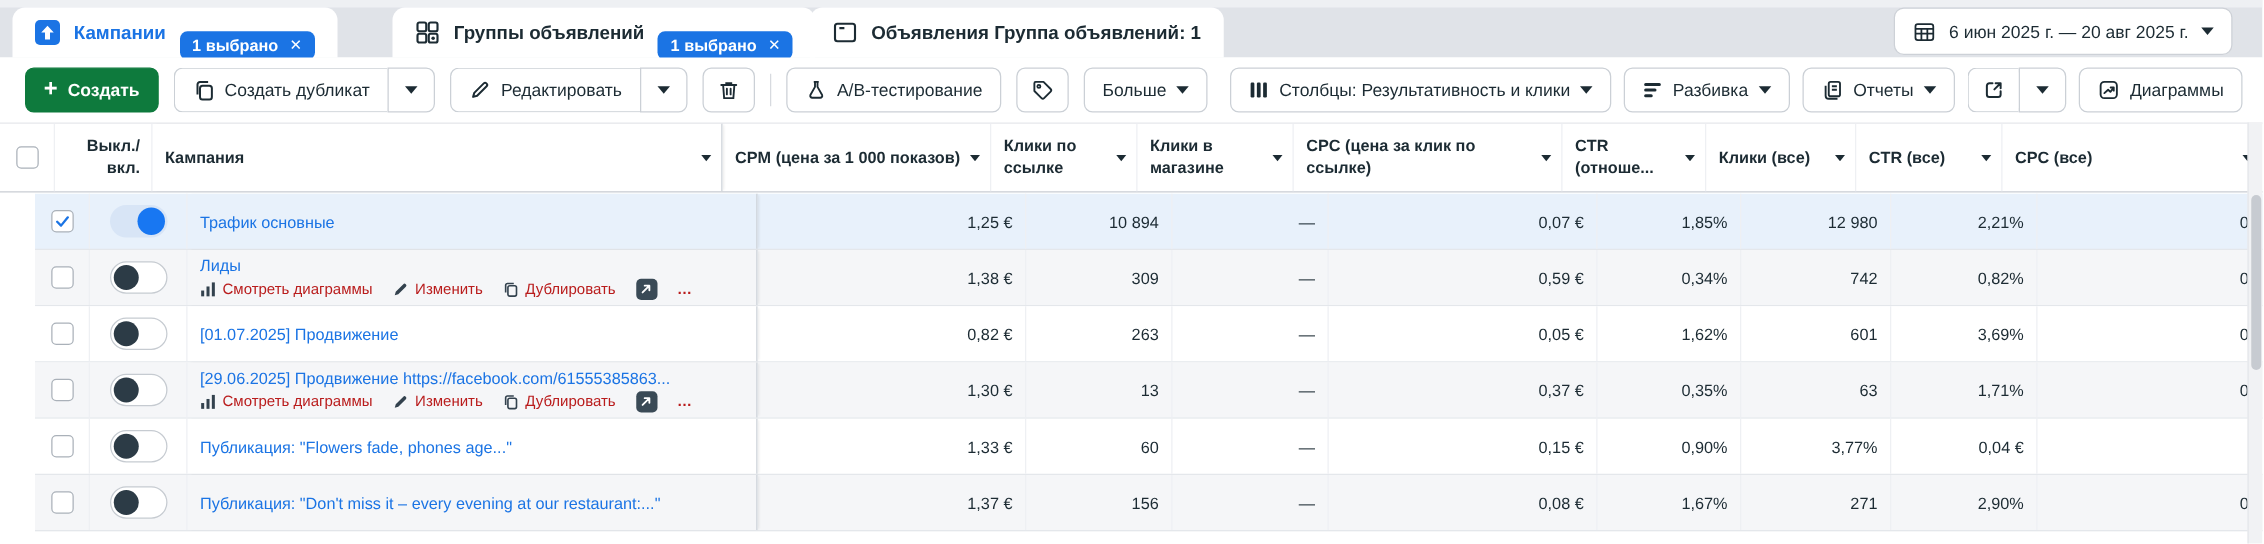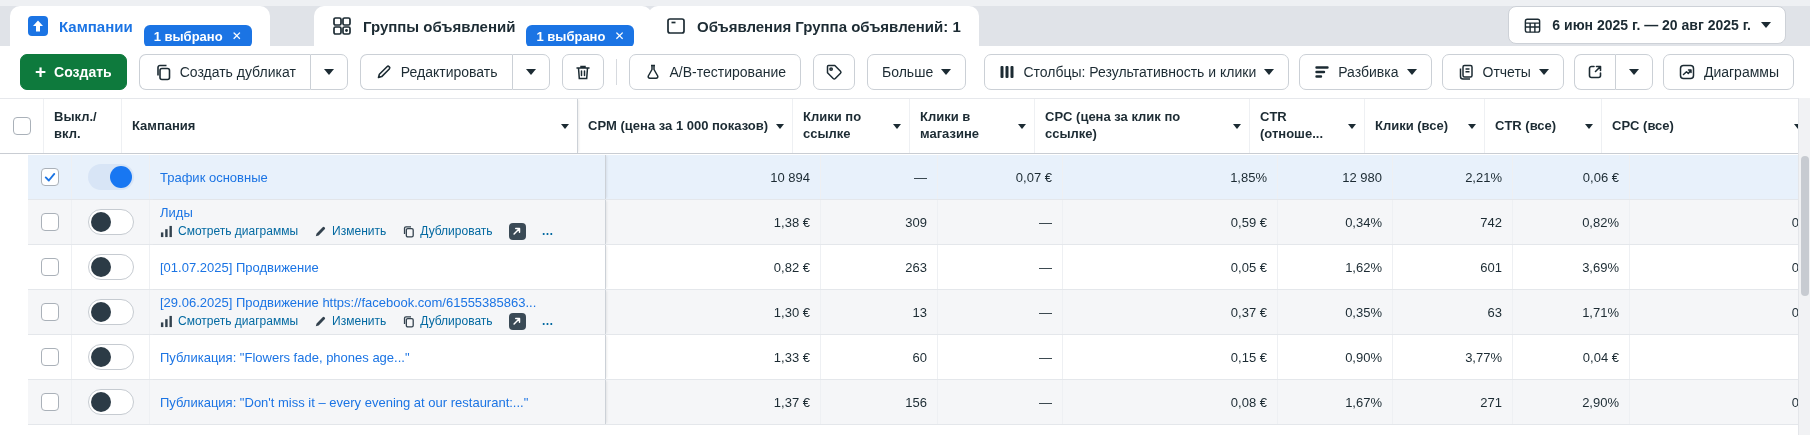--- a/index.html
+++ b/index.html
@@ -14,21 +14,21 @@
     display:flex; align-items:center; gap:11px; padding:0 18px; }
   .tab-1{ left:10px; } .tab-2{ left:314px; } .tab-3{ left:648px; }
   .tlabel{ font-size:15px; font-weight:700; color:#1c2b33; white-space:nowrap;}
   .tab-1 .tlabel{ color:#1b74e4; }
   .badge{ background:#1b74e4; color:#fff; font-size:13px; font-weight:700; border-radius:6px;
     padding:4px 10px; display:flex; align-items:center; gap:9px; white-space:nowrap;margin-top:20px;}
   .xglyph{ font-size:12px; line-height:1; }
   .xglyph::before{ content:"\2715"; }
   .datebtn{ position:absolute; right:24px; top:6px; height:38px; background:#fff;
     border:1px solid #cdd1d7; border-radius:8px; display:flex; align-items:center; gap:10px;
-    padding:0 14px; font-size:14px; font-weight:700; white-space:nowrap;}
+    padding:0 14px; font-size:14px; font-weight:400; white-space:nowrap;}
 
   
   .toolbar{ position:absolute; top:46px; left:0; right:0; height:52px; background:#fff;
     display:flex; align-items:center; gap:12px; padding:0 16px 0 20px;}
   .btn{ height:36px; display:flex; align-items:center; gap:8px; padding:0 14px;
     border:1px solid #cbd0d6; border-radius:7px; background:#fff; font-size:14px; font-weight:400;
     color:#1c2b33; white-space:nowrap; cursor:pointer;}
   .btn.iconbtn{ padding:0 11px; }
   .btn.green{ background:#0e7a3d; border-color:#0e7a3d; color:#fff; font-weight:700;}
   .plus{ font-size:19px; font-weight:700; line-height:1; margin-top:-2px;}
@@ -42,35 +42,35 @@
   .ticon{ flex:none; display:block; }
 
   
   .grid{ display:grid; grid-template-columns:44px 78px 456px 215px 117px 125px 215px 115px 120px 117px 209px; }
   .thead{ position:absolute; top:98px; left:0; width:1811px; height:56px; background:#fff;
     border-top:1px solid #e6e8ec; border-bottom:1px solid #c9cdd3;}
   .hc{ display:flex; align-items:center; justify-content:space-between; gap:4px;
     padding:0 8px 0 10px; border-right:1px solid #eef0f3; font-size:13px; font-weight:700;
     color:#1c2b33; line-height:1.3; overflow:hidden;}
   .hc .sc{ border-top-width:5px; border-left-width:4px; border-right-width:4px; flex:none;}
-  .wrapany{ overflow-wrap:anywhere; width:58px; }
+  .wrapany{ overflow-wrap:anywhere; width:58px;text-align:right; }
   .bsplit{ border-right:1px solid #ccd1d7 !important; box-shadow:2px 0 2px -1px rgba(0,0,0,.08);}
   .hcheck{ justify-content:center; padding:0;}
 
   .rows{ position:absolute; top:155px; left:0; width:1811px;margin-left:28px; }
   .trow{ height:45px; border-bottom:1px solid #e4e7eb; background:#fff;}
   .trow.alt{ background:#f5f6f8; }
   .trow.sel{ background:#e8f1fb; }
   .cell{ border-right:1px solid #eef0f3; display:flex; align-items:center; overflow:hidden;}
   .ccheck{ justify-content:center; }
   .ctoggle{ justify-content:center; }
   .num{ justify-content:flex-end; padding-right:10px; font-size:13px; color:#1c2b33;}
   .cname{ flex-direction:column; align-items:flex-start; justify-content:center; padding:2px 10px; gap:3px;}
   .cl{ font-size:13px; color:#1b74e4; white-space:nowrap; text-decoration:none; cursor:pointer;}
-  .acts{ display:flex; align-items:center; gap:16px; font-size:12px; color:#0369a1; white-space:nowrap;}
+  .acts{ display:flex; align-items:center; gap:16px; font-size:12px; color:#b91c1c; white-space:nowrap;}
   .act{ display:flex; align-items:center; gap:5px; cursor:pointer;}
   .mediabox{ width:17px; height:17px; background:#3a4a56; border-radius:4px; display:flex;
     align-items:center; justify-content:center;}
   .more{ font-weight:700; letter-spacing:1px; }
 
   .cb{ width:18px; height:18px; border:1.5px solid #aab1b9; border-radius:4px; background:#fff;
     display:flex; align-items:center; justify-content:center; cursor:pointer;}
   .switch{ width:46px; height:26px; border-radius:13px; position:relative; cursor:pointer; flex:none;}
   .switch.on{ background:#d8e5f6; }
   .switch.on .knob{ position:absolute; right:2px; top:2px; width:22px; height:22px; border-radius:50%; background:#1877f2;}
@@ -291,20 +291,21 @@
         </span>
       </div>
       <div class="cell ctoggle">
         <span class="switch on">
             <span class="knob"></span>
           </span>
       </div>
       <div class="cell cname bsplit">
         <a class="cl">Трафик основные</a>
       </div>
+      <div class="cell num">1,25 €</div>
       <div class="cell num">10 894</div>
       <div class="cell num">—</div>
       <div class="cell num">0,07 €</div>
       <div class="cell num">1,85%</div>
       <div class="cell num">12 980</div>
       <div class="cell num">2,21%</div>
       <div class="cell num">0,06 €</div>
     </div>
 
     <div class="trow grid alt">

